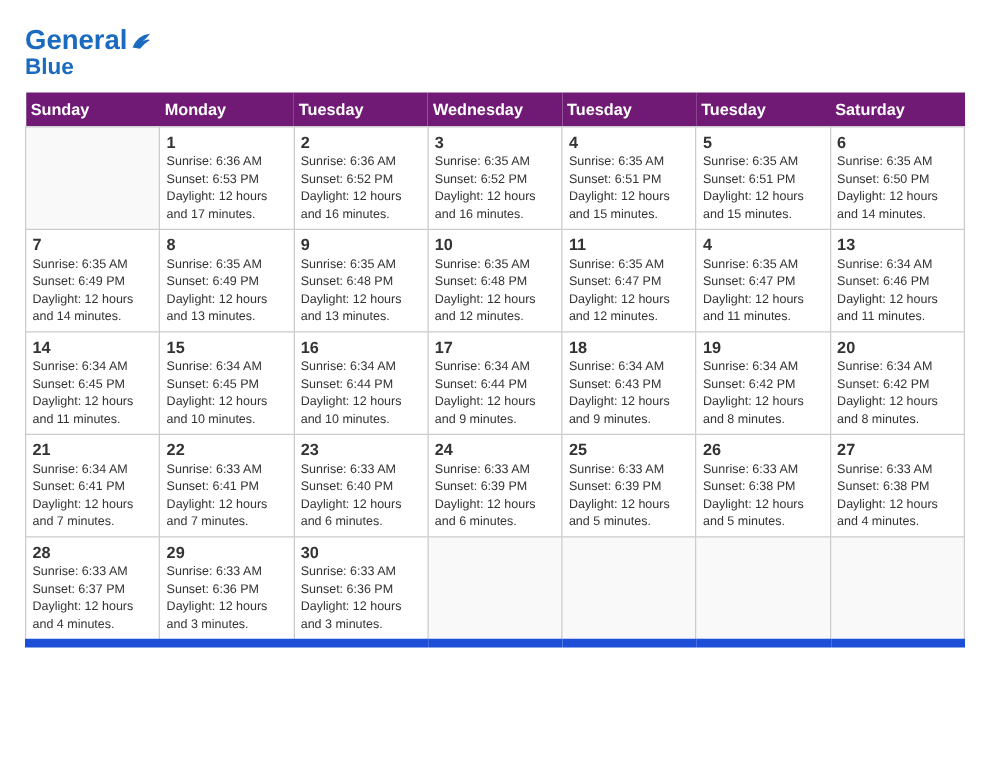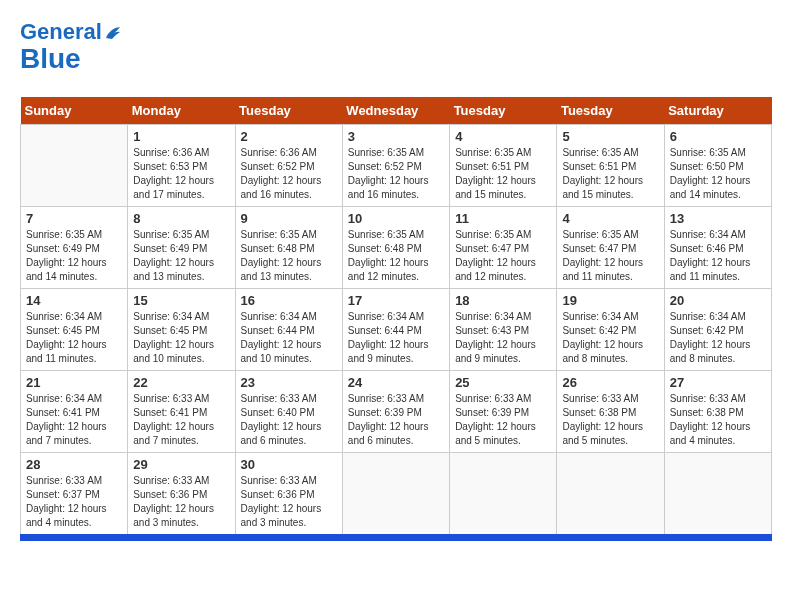--- a/index.html
+++ b/index.html
@@ -7,21 +7,21 @@
       font-family: Arial, sans-serif;
       background: #fff;
       width: 792px;
       min-height: 612px;
       padding: 20px;
     }
     .header {
       display: flex;
       justify-content: space-between;
       align-items: flex-start;
-      margin-bottom: 22px;
+      margin-bottom: 10px;
     }
     .logo {
       display: flex;
       align-items: center;
     }
     .month-title {
       text-align: right;
     }
     .month-title h1 {
       font-size: 32px;
@@ -32,21 +32,21 @@
       font-size: 16px;
       font-weight: normal;
       color: #555;
     }
     table {
       width: 100%;
       border-collapse: collapse;
       font-size: 11px;
     }
     th {
-      background-color: #c2410c;
+      background-color: #701a75;
       color: white;
       padding: 6px 4px;
       text-align: left;
       font-size: 13px;
     }
     td {
       border: 1px solid #ccc;
       vertical-align: top;
       padding: 4px 5px;
       height: 80px;
@@ -75,21 +75,21 @@
 <body>
 
 <div class="header">
   <div class="logo">
     <div>
       <div style="font-size:22px;font-weight:bold;color:#333;line-height:1.1;">
         <span style="color:#1a6abf;">General</span><svg style="display:inline-block;vertical-align:middle;margin-left:2px;" width="18" height="18" viewBox="0 0 18 18">
             <path d="M2 14 Q6 4 16 3 Q12 8 10 9 Q14 7 16 8 Q11 11 8 15Z" fill="#1a6abf"></path>
           </svg>
       </div>
-      <div style="font-size:28px;font-weight:bold;color:#1a6abf;line-height:1.1;">Blue</div>
+      <div style="font-size:18px;font-weight:bold;color:#1a6abf;line-height:1.1;">Blue</div>
     </div>
   </div>
   <div class="month-title">
     <h1></h1>
     <h2></h2>
   </div>
 </div>
 
 <table>
   <thead>

